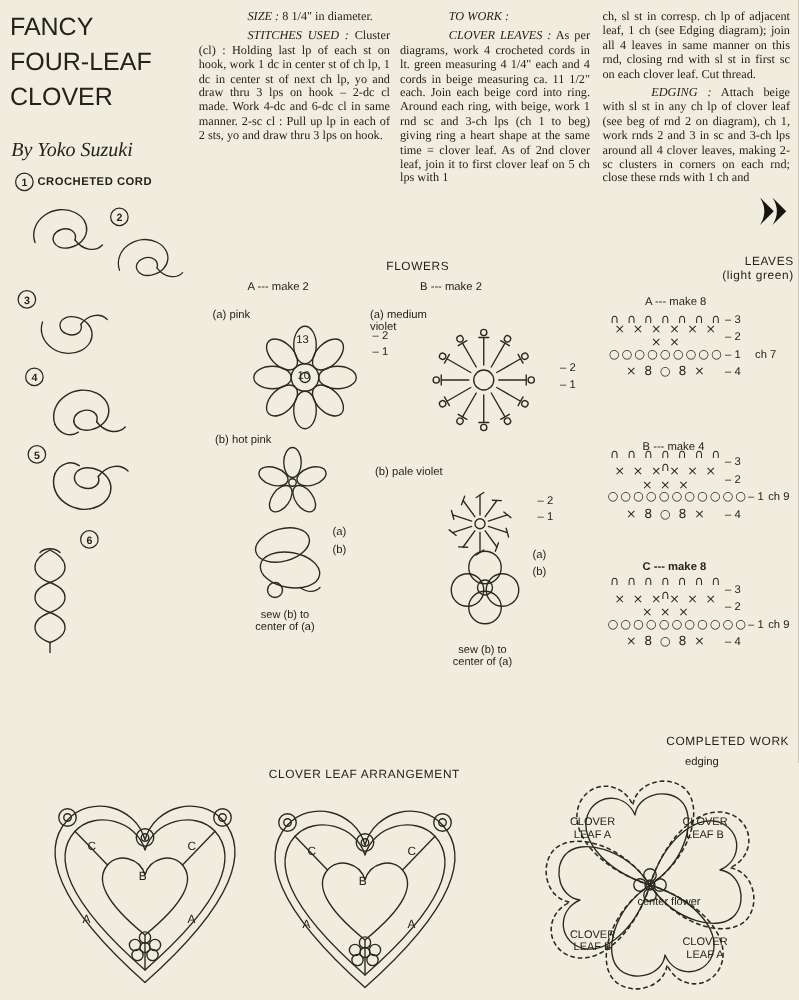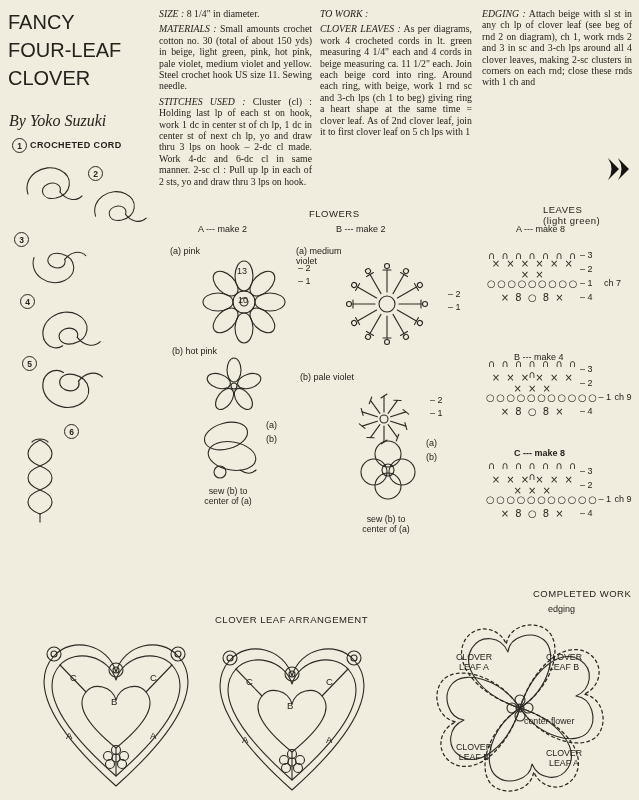--- a/index.html
+++ b/index.html
@@ -4,21 +4,21 @@
 <style>
   html,body{margin:0;padding:0;background:#9a968a;}
   .page{position:relative;width:639px;height:800px;background:#f0edde;overflow:hidden;
         font-family:"Liberation Serif",serif;color:#24221c;}
   .abs{position:absolute;}
   .title{font-family:"Liberation Sans",sans-serif;font-weight:normal;font-size:20px;
          line-height:28px;white-space:pre-line;margin:0;letter-spacing:0;}
   .byline{font-style:italic;font-size:16px;}
   .col{font-size:9.8px;line-height:11.4px;text-align:justify;}
   .col p{margin:0 0 4px 0;}
-  .lbl{font-style:italic;}
+  .lbl{font-style:italic;margin-left:39px;}
   .sec{font-family:"Liberation Sans",sans-serif;font-size:9.5px;letter-spacing:.5px;padding-left:47px;}
   .dl{font-family:"Liberation Sans",sans-serif;font-size:9px;}
   .pl{white-space:pre-line;}
   .notes{font-family:"Liberation Sans",sans-serif;font-size:8.6px;line-height:9.6px;white-space:pre-wrap;}
   .cnum{width:13px;height:13px;border:1.2px solid #2b2923;border-radius:50%;
         font:bold 8.5px "Liberation Sans",sans-serif;display:flex;align-items:center;
         justify-content:center;position:absolute;}
   .cordlbl{font-family:"Liberation Sans",sans-serif;font-weight:bold;font-size:9px;letter-spacing:.4px;}
   .dwg{fill:none;stroke:#2b2923;stroke-width:1.1;stroke-linecap:round;stroke-linejoin:round;}
   .dash{stroke-dasharray:2.5 2.8;}
@@ -49,33 +49,32 @@
   <div class="abs" style="left:606px;top:154px;">
     <svg width="26" height="30" viewBox="0 0 26 30">
       <path d="M2,4 Q9,15 2,26 L13,15 Z" fill="#171512"></path>
       <path d="M12,4 Q19,15 12,26 L23,15 Z" fill="#171512"></path>
     </svg>
   </div>
 
   <div class="col abs" style="left:159px;top:8px;width:153px;">
     <p><span class="lbl">SIZE :</span>
        <span>8 1/4" in diameter.</span></p>
-    <p><span class="lbl">MATERIALS :</span>
-       <span>Small amounts crochet cotton no. 30 (total of about 150 yds) in beige, light green, pink, hot pink, pale violet, medium violet and yellow. Steel crochet hook US size 11. Sewing needle.</span></p>
     <p><span class="lbl">STITCHES USED :</span>
        <span>Cluster (cl) : Holding last lp of each st on hook, work 1 dc in center st of ch lp, 1 dc in center st of next ch lp, yo and draw thru 3 lps on hook – 2-dc cl made. Work 4-dc and 6-dc cl in same manner. 2-sc cl : Pull up lp in each of 2 sts, yo and draw thru 3 lps on hook.</span></p>
   </div>
 
   <div class="col abs" style="left:320px;top:8px;width:152px;">
     <p><span class="lbl">TO WORK :</span></p>
     <p><span class="lbl">CLOVER LEAVES :</span>
        <span>As per diagrams, work 4 crocheted cords in lt. green measuring 4 1/4" each and 4 cords in beige measuring ca. 11 1/2" each. Join each beige cord into ring. Around each ring, with beige, work 1 rnd sc and 3-ch lps (ch 1 to beg) giving ring a heart shape at the same time = clover leaf. As of 2nd clover leaf, join it to first clover leaf on 5 ch lps with 1</span></p>
   </div>
 
   <div class="col abs" style="left:482px;top:8px;width:150px;">
+    <p><span>ch, sl st in corresp. ch lp of adjacent leaf, 1 ch (see Edging diagram); join all 4 leaves in same manner on this rnd, closing rnd with sl st in first sc on each clover leaf. Cut thread.</span></p>
     <p><span class="lbl">EDGING :</span>
        <span>Attach beige with sl st in any ch lp of clover leaf (see beg of rnd 2 on diagram), ch 1, work rnds 2 and 3 in sc and 3-ch lps around all 4 clover leaves, making 2-sc clusters in corners on each rnd; close these rnds with 1 ch and</span></p>
   </div>
 
   <div class="cnum" style="left:12px;top:138px;">1</div>
   <div class="cordlbl abs" style="left:30px;top:140px;">CROCHETED CORD</div>
 
   <div class="abs" style="left:22px;top:158px;">
     <svg width="62" height="48" viewBox="0 0 62 48" class="dwg">
       <path d="M6,36 C0,18 22,4 38,12 C52,19 50,36 34,40 C20,43 16,30 26,26 C34,23 40,28 38,34"></path>
@@ -338,24 +337,24 @@
       <circle cx="50" cy="40" r="13"></circle>
       <circle cx="36" cy="54" r="13"></circle>
       <circle cx="36" cy="38" r="6"></circle>
     </svg>
   </div>
   <span class="dl abs" style="left:426px;top:438px;">(a)</span>
   <span class="dl abs" style="left:426px;top:452px;">(b)</span>
   <div class="sew abs" style="left:346px;top:514px;width:80px;">sew (b) to
 center of (a)</div>
 
-  <div class="sec pl abs" style="left:496px;top:204px;width:92px;text-align:left;">LEAVES
+  <div class="sec pl abs" style="left:496px;top:204px;width:92px;text-align:right;">LEAVES
 (light green)</div>
 
-  <div class="dl abs" style="left:516px;top:224px;text-align:center;">A --- make 8</div>
+  <div class="dl abs" style="left:516px;top:236px;text-align:center;">A --- make 8</div>
   <div class="leafrows abs" style="left:486px;top:248px;">
     <div class="lr">
       <span class="lsym">∩ ∩ ∩ ∩ ∩ ∩ ∩</span>
       <span class="lnum">– 3</span>
       <span class="lch"></span>
     </div>
     <div class="lr">
       <span class="lsym">× × × × × × × ×</span>
       <span class="lnum">– 2</span>
       <span class="lch"></span>
@@ -512,16 +511,16 @@
       </g>
     </svg>
     <div class="cw-label" style="left:36px;top:34px;width:72px;">CLOVER
 LEAF A</div>
     <div class="cw-label" style="left:126px;top:34px;width:72px;">CLOVER
 LEAF B</div>
     <div class="cw-label" style="left:36px;top:124px;width:72px;">CLOVER
 LEAF B</div>
     <div class="cw-label" style="left:126px;top:130px;width:72px;">CLOVER
 LEAF A</div>
-    <div class="cw-label" style="left:122px;top:98px;width:64px;text-align:left;">center flower</div>
+    <div class="cw-label" style="left:108px;top:98px;width:64px;text-align:left;">center flower</div>
   </div>
 
 </div>
 
 </body></html>

